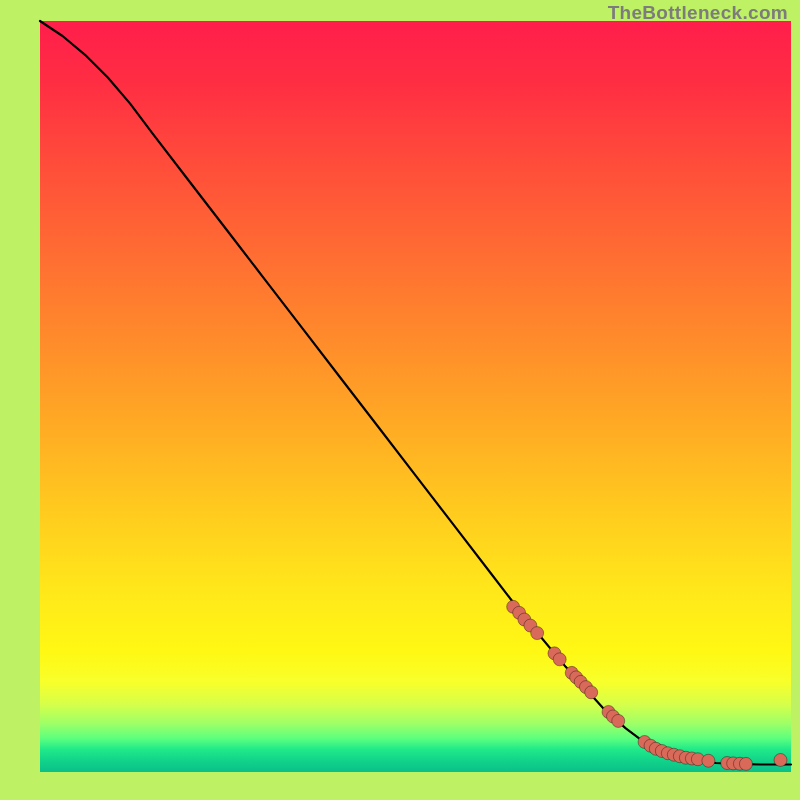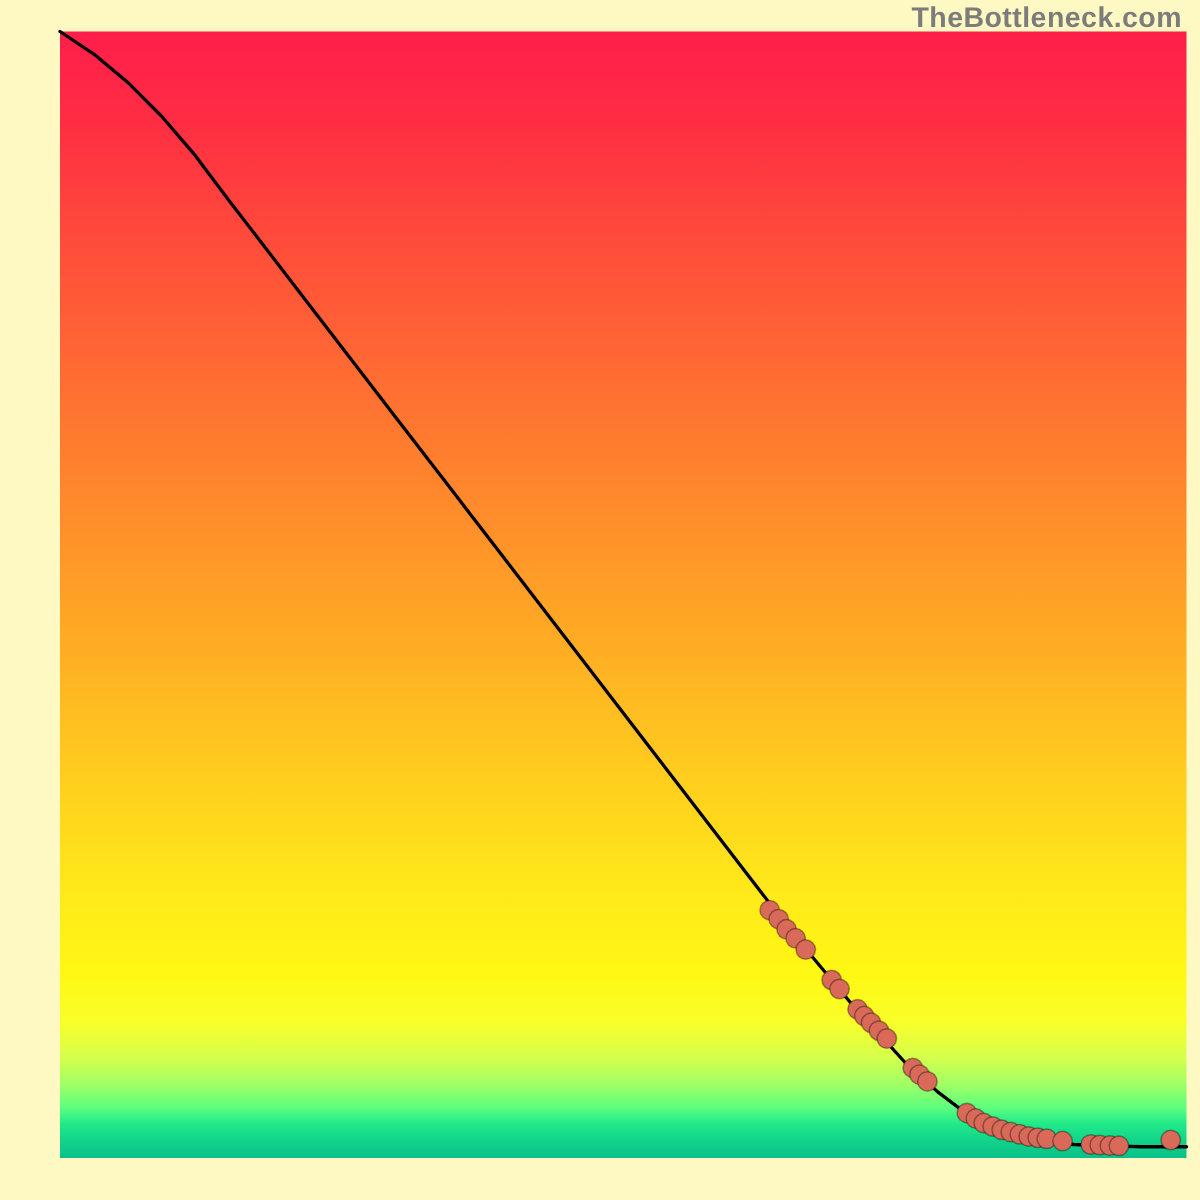--- a/index.html
+++ b/index.html
@@ -8,21 +8,21 @@
     width: 800px;
     height: 800px;
     background: #000;
     overflow: hidden;
     font-family: Arial, Helvetica, sans-serif;
   }
   .stage {
     position: relative;
     width: 800px;
     height: 800px;
-    background: #fef9c3;
+    background: #bef264;
   }
   .plot {
     position: absolute;
     left: 40px;
     top: 21px;
     width: 751px;
     height: 751px;
     
     background: linear-gradient(
       to bottom,

